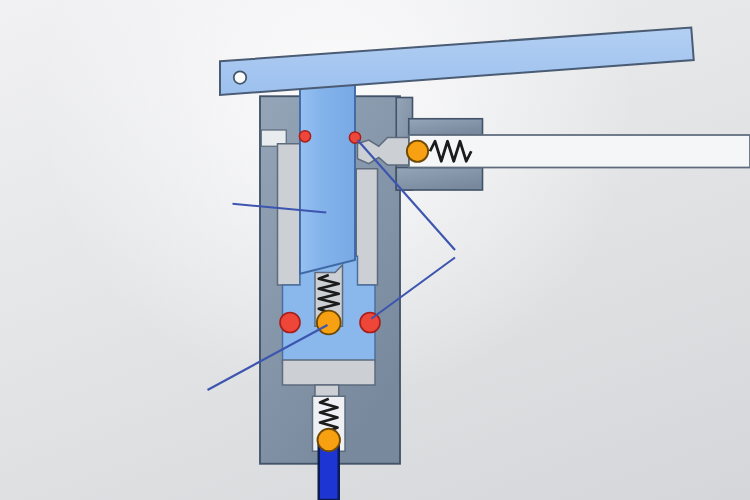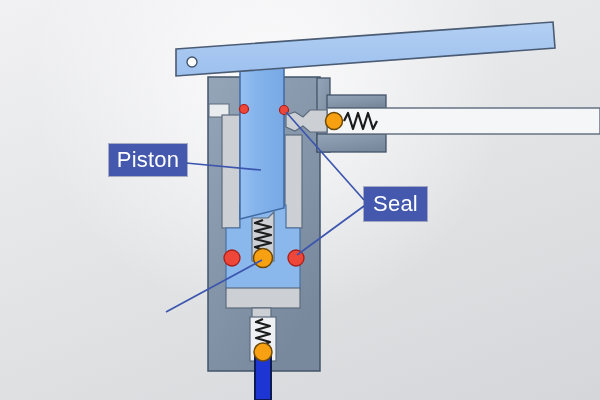--- a/index.html
+++ b/index.html
@@ -84,16 +84,14 @@
 
     <polygon points="176,49 553,22 555,48 176,76" fill="url(#gLever)" stroke="#4a5b74" stroke-width="1.6"></polygon>
     <circle cx="192" cy="62" r="5" fill="#fdfdfd" stroke="#44566b" stroke-width="1.4"></circle>
 
     <line x1="186" y1="163" x2="261" y2="170" stroke="#3c55ae" stroke-width="1.7"></line>
     <line x1="364" y1="200" x2="286" y2="112" stroke="#3c55ae" stroke-width="1.7"></line>
     <line x1="364" y1="206" x2="297" y2="255" stroke="#3c55ae" stroke-width="1.7"></line>
     <line x1="166" y1="312" x2="262" y2="260" stroke="#3c55ae" stroke-width="1.7"></line>
   </svg>
 
-  <div class="lbl" id="lbl-piston">Piston</div>
-  <div class="lbl" id="lbl-seal">Seal</div>
 
 </div>
 
 </body></html>

